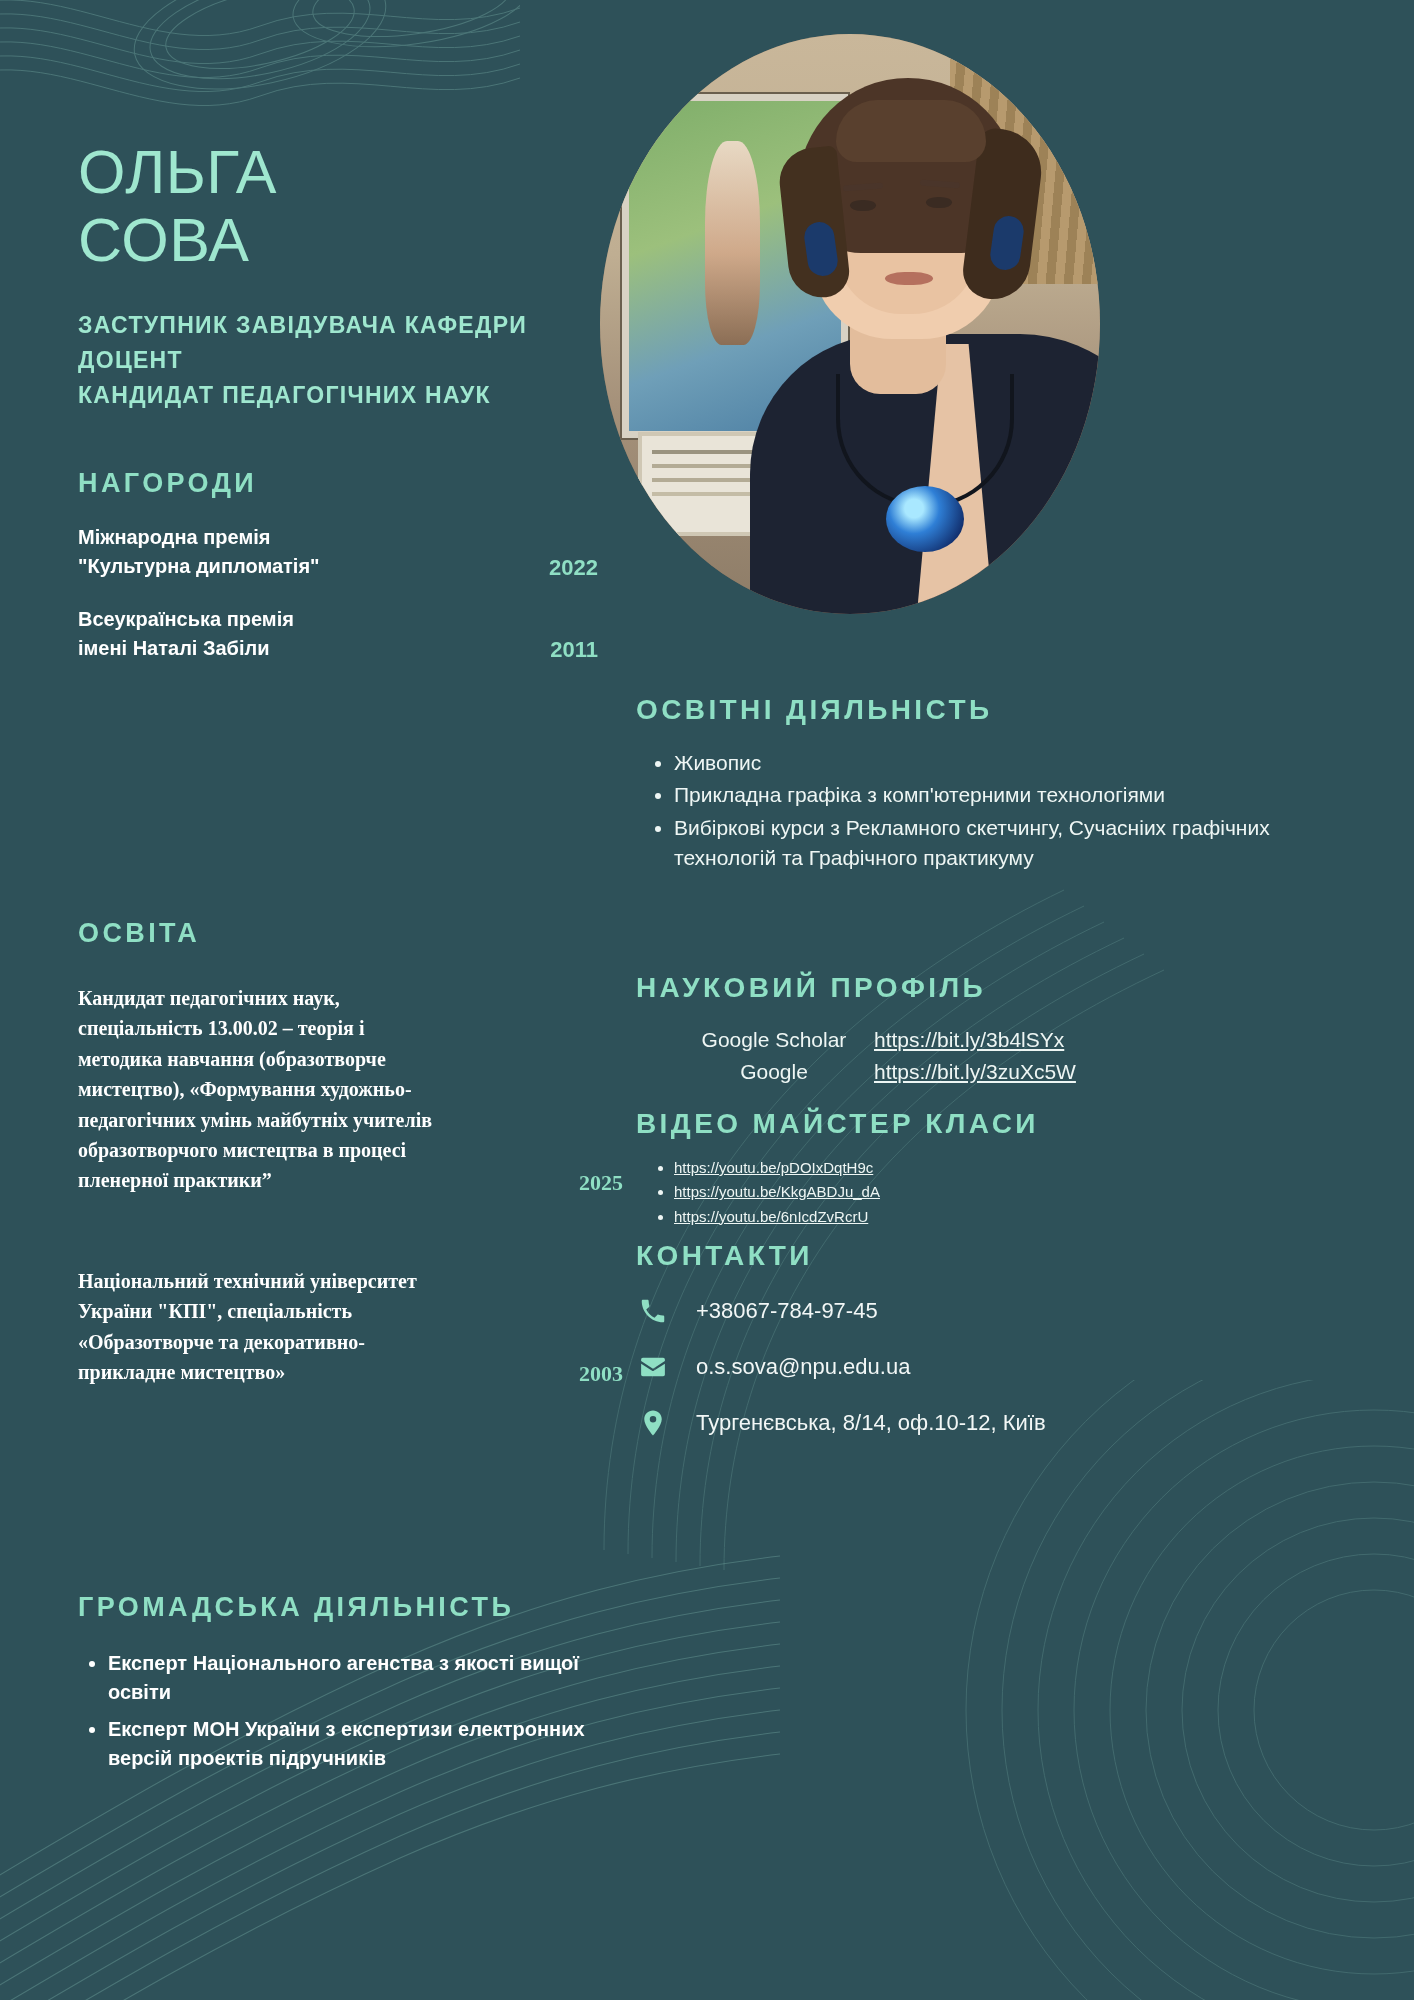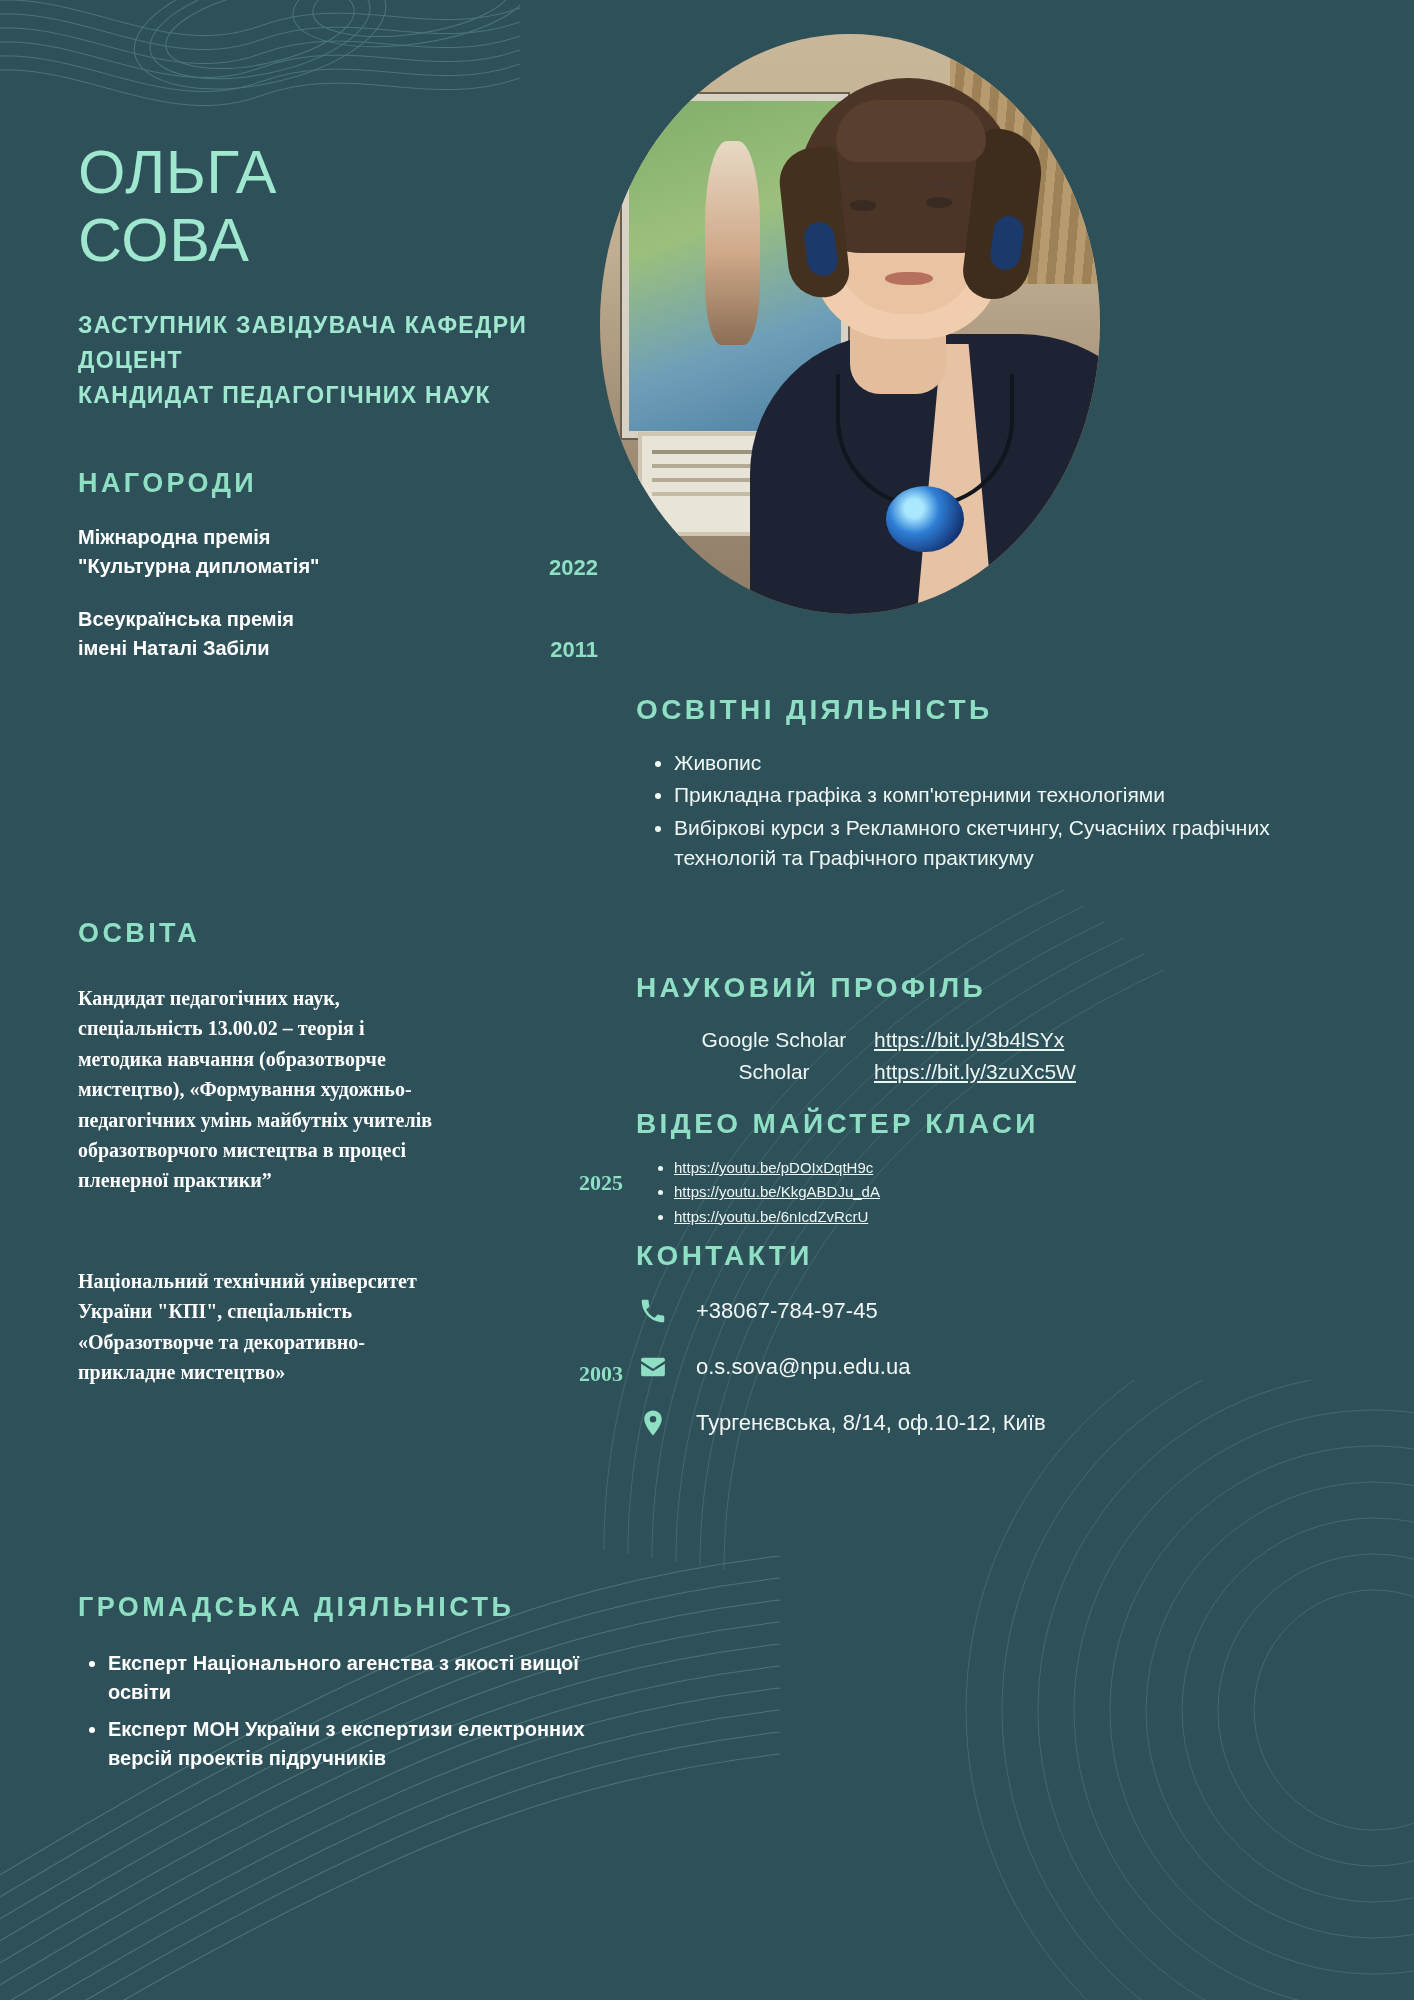--- a/index.html
+++ b/index.html
@@ -271,21 +271,21 @@
   </section>
 
   <section class="sp">
     <h2 class="sec-head">НАУКОВИЙ ПРОФІЛЬ</h2>
     <ul>
       <li>
         <span class="lbl">Google Scholar</span>
         <span class="lnk">https://bit.ly/3b4lSYx</span>
       </li>
       <li>
-        <span class="lbl">Scholar</span>
+        <span class="lbl">Google</span>
         <span class="lnk">https://bit.ly/3zuXc5W</span>
       </li>
     </ul>
   </section>
 
   <section class="vmk">
     <h2 class="sec-head">ВІДЕО МАЙСТЕР КЛАСИ</h2>
     <ul>
       <li><a href="#">https://youtu.be/pDOIxDqtH9c</a></li>
       <li><a href="#">https://youtu.be/KkgABDJu_dA</a></li>

